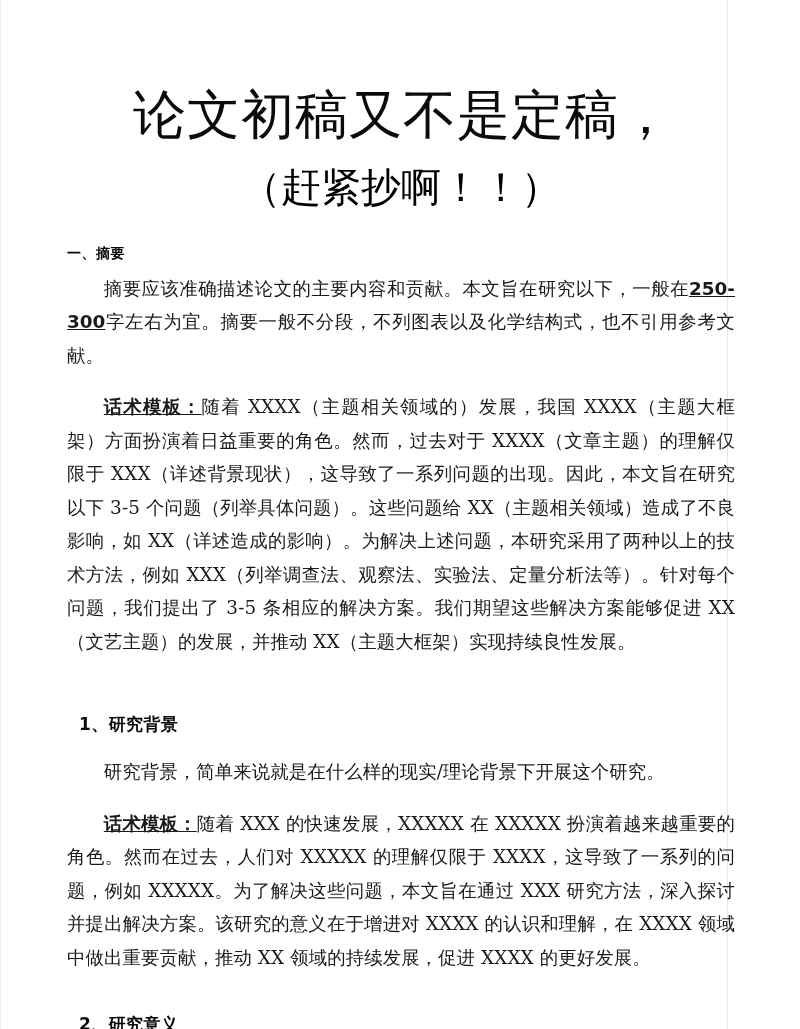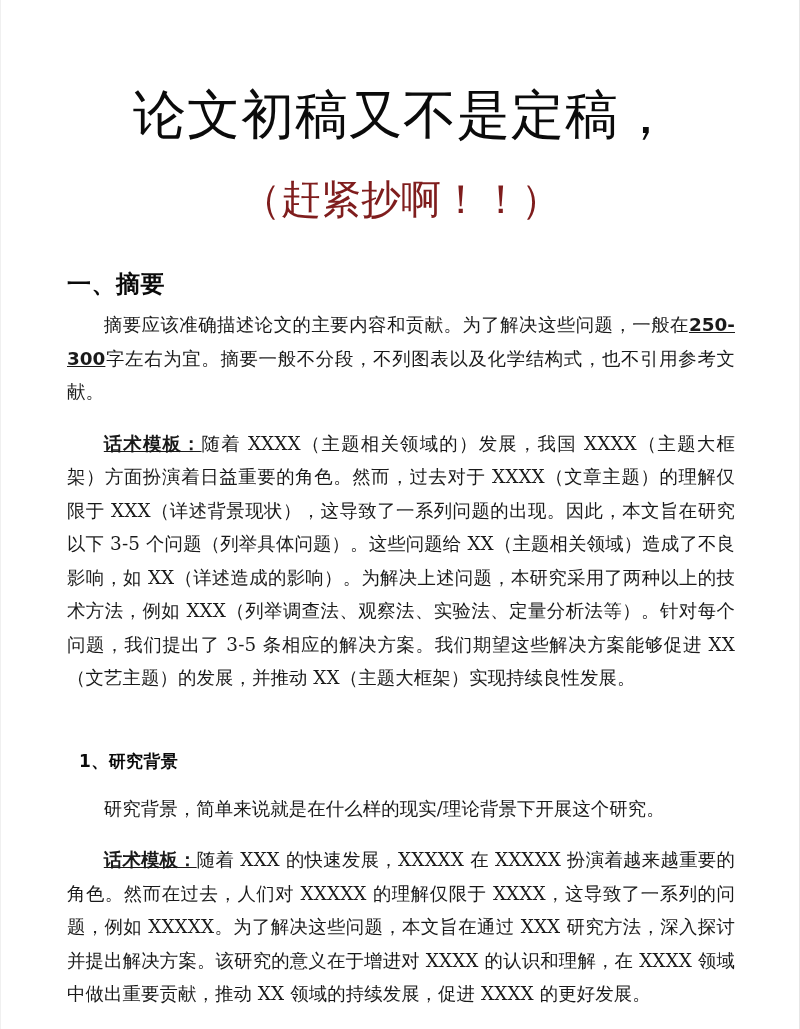--- a/index.html
+++ b/index.html
@@ -10,21 +10,21 @@
   body {
     width: 800px;
     height: 1029px;
     overflow: hidden;
     font-family: "DejaVu Serif", "Liberation Serif", serif;
     color: #111111;
   }
 
   .page {
     position: relative;
-    width: 800px;
+    width: 728px;
     height: 1029px;
     box-sizing: border-box;
     background: #ffffff;
     border-left: 1px solid #f0f0f0;
     border-right: 1px solid #e6e6e6;
   }
 
   .page-inner {
     position: absolute;
     left: 66px;
@@ -47,30 +47,30 @@
     white-space: nowrap;
     margin: 0;
     text-indent: 4px;
   }
   .title-line-2 {
     font-family: "DejaVu Serif", "Liberation Serif", serif;
     font-size: 40px;
     line-height: 1.1;
     font-weight: 400;
     letter-spacing: 0px;
-    color: #7f1d1d;
+    color: #000000;
     white-space: nowrap;
-    margin: 12px;
+    margin: 0;
     padding-top: 22px;
   }
 
   
   .h1 {
     font-family: "DejaVu Sans", "Liberation Sans", sans-serif;
-    font-size: 24px;
+    font-size: 14px;
     font-weight: 700;
     color: #0a0a0a;
     letter-spacing: 0.5px;
     margin: 0;
     line-height: 1.25;
   }
   .h2 {
     font-family: "DejaVu Sans", "Liberation Sans", sans-serif;
     font-size: 17px;
     font-weight: 700;
@@ -119,21 +119,21 @@
       <div class="title-line-2">（赶紧抄啊！！）</div>
     </div>
 
     <div class="gap-title-to-s1"></div>
 
     <div class="h1">一、摘要</div>
 
     <div class="gap-h1-to-body"></div>
 
     <p class="para">
-      <span>摘要应该准确描述论文的主要内容和贡献。为了解决这些问题，一般在</span><b>250-300</b><span>字左右为宜。摘要一般不分段，不列图表以及化学结构式，也不引用参考文献。</span>
+      <span>摘要应该准确描述论文的主要内容和贡献。本文旨在研究以下，一般在</span><b>250-300</b><span>字左右为宜。摘要一般不分段，不列图表以及化学结构式，也不引用参考文献。</span>
     </p>
 
     <div class="gap-para"></div>
 
     <p class="para">
       <b>话术模板：</b><span>随着 XXXX（主题相关领域的）发展，我国 XXXX（主题大框架）方面扮演着日益重要的角色。然而，过去对于 XXXX（文章主题）的理解仅限于 XXX（详述背景现状），这导致了一系列问题的出现。因此，本文旨在研究以下 3-5 个问题（列举具体问题）。这些问题给 XX（主题相关领域）造成了不良影响，如 XX（详述造成的影响）。为解决上述问题，本研究采用了两种以上的技术方法，例如 XXX（列举调查法、观察法、实验法、定量分析法等）。针对每个问题，我们提出了 3-5 条相应的解决方案。我们期望这些解决方案能够促进 XX（文艺主题）的发展，并推动 XX（主题大框架）实现持续良性发展。</span>
     </p>
 
     <div class="gap-sec"></div>
 

